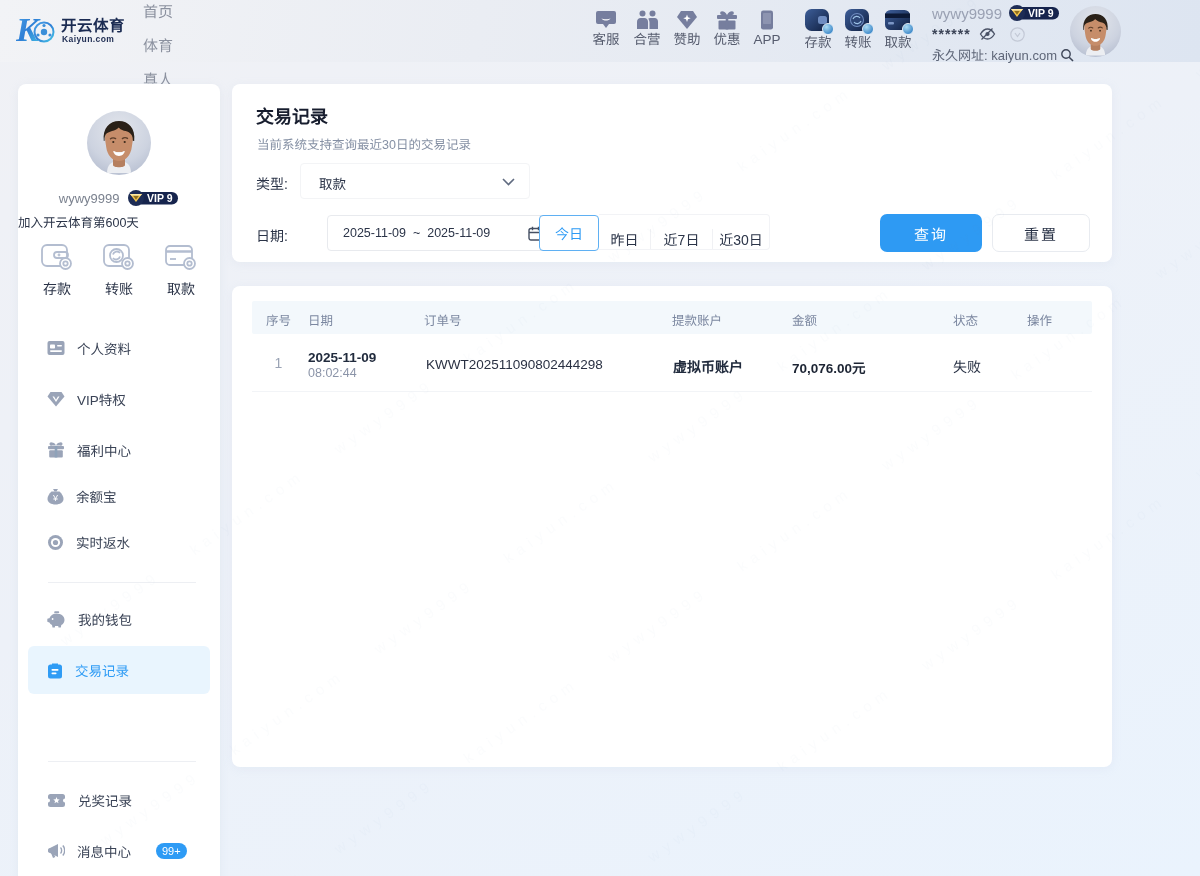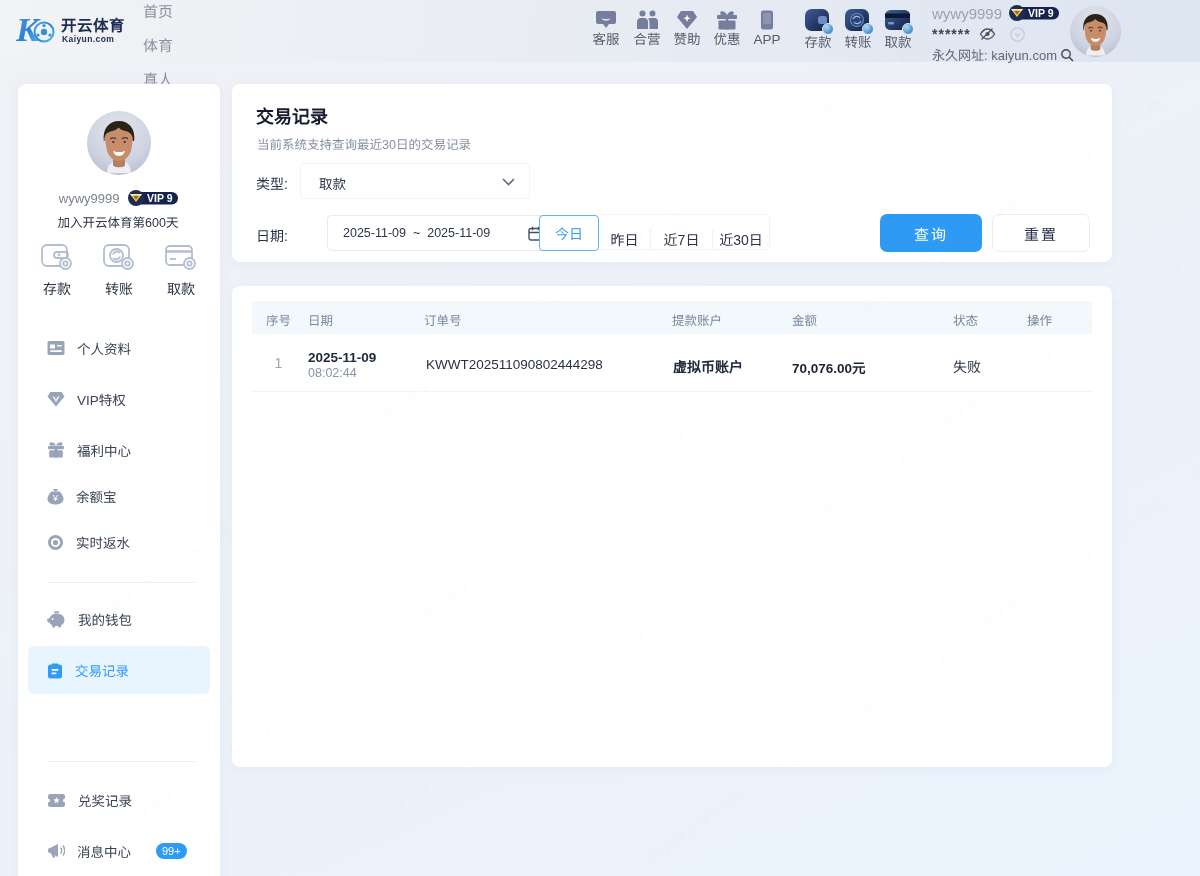--- a/index.html
+++ b/index.html
@@ -26,21 +26,21 @@
 #uinfo{position:absolute;left:932px;top:4px;}
 .uname{font-size:15px;color:#9aa1b3;}
 .ustars{font-size:14px;font-weight:bold;color:#3c4457;letter-spacing:1px;}
 .uurl{font-size:13px;color:#5e6678;}
 #havatar{position:absolute;left:1070px;top:6px;width:51px;height:51px;border-radius:50%;overflow:hidden;}
 
 #side{position:absolute;left:18px;top:84px;width:202px;height:820px;background:#fff;border-radius:8px;
 box-shadow:0 2px 10px rgba(180,192,213,0.18);}
 #savatar{position:absolute;left:69px;top:27px;width:64px;height:64px;border-radius:50%;overflow:hidden;}
 #sname{position:absolute;left:0;top:105px;width:202px;text-align:center;font-size:13px;color:#7b828f;}
-#sjoin{position:absolute;left:0;top:128px;width:200px;text-align:center;font-size:12.5px;font-weight:500;color:#2b3448;}
+#sjoin{position:absolute;left:0;top:128px;width:200px;text-align:left;font-size:12.5px;font-weight:500;color:#2b3448;}
 .qk{position:absolute;top:158px;width:60px;text-align:center;}
 .qk svg{display:block;margin:0 auto;}
 .qk .lb{font-size:14px;color:#2b3448;margin-top:6px;}
 .menu-item{position:absolute;left:10px;width:182px;height:48px;display:flex;align-items:center;}
 .menu-item svg{margin-left:19px;flex:none;}
 .menu-item .t{margin-left:12px;font-size:13.5px;color:#3a4356;}
 .menu-item.active{background:#e9f5fe;border-radius:6px;}
 .menu-item.active .t{color:#2f9cf5;}
 .sdiv{position:absolute;left:30px;width:148px;height:1px;background:#edeff3;}
 .badge99{position:absolute;left:128px;background:#2e9bf5;color:#fff;font-size:11px;border-radius:9px;padding:2px 6px;}

